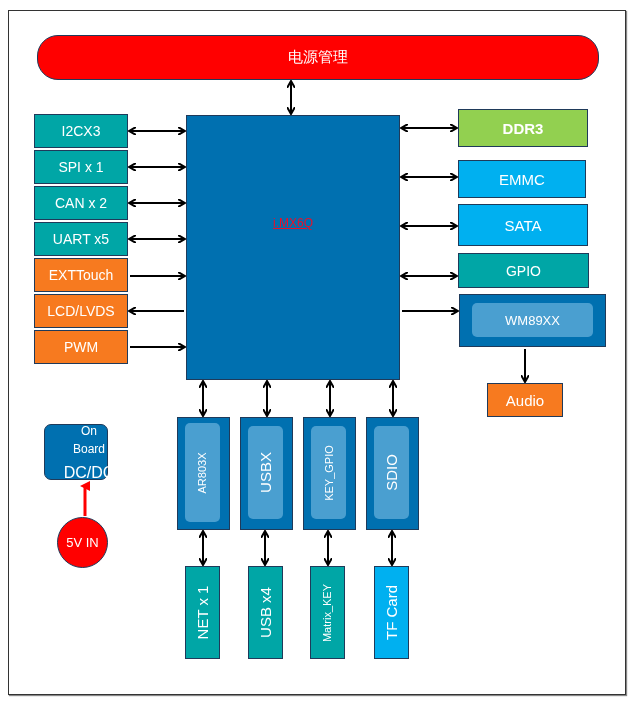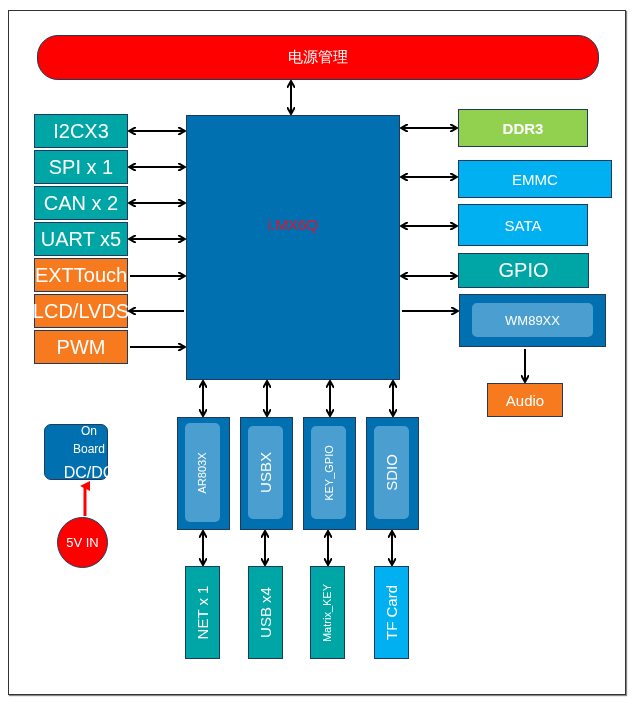--- a/index.html
+++ b/index.html
@@ -8,33 +8,33 @@
   .box{position:absolute;box-sizing:border-box;border:1.5px solid #1f3a5a;display:flex;align-items:center;justify-content:center;color:#fff;text-align:center;}
   .teal{background:#00a6a6;}
   .orange{background:#f77a1f;}
   .green{background:#92d050;font-weight:bold;}
   .sky{background:#00b0f0;}
   .blue{background:#0070b0;}
   .red{background:#ff0000;}
   .inner{position:absolute;background:#4a9fd0;border-radius:5px;display:flex;align-items:center;justify-content:center;color:#fff;}
   .vtext{transform:rotate(-90deg);white-space:nowrap;}
   svg.arrows{position:absolute;left:0;top:0;width:637px;height:703px;pointer-events:none;}
-  .lbl{font-size:20px;}
+  .lbl{font-size:14px;}
 </style>
 </head>
 <body>
 
 <div class="frame"></div>
 
 <div class="box red" style="left:37px;top:35px;width:562px;height:45px;border-radius:21px;">
   <span class="lbl" style="font-size:15px;">电源管理</span>
 </div>
 
 <div class="box blue" style="left:186px;top:115px;width:214px;height:265px;">
-  <span style="color:#e8102a;font-size:15px;position:absolute;top:100px;">i.MX6Q</span>
+  <span style="color:#e8102a;font-size:12px;position:absolute;top:100px;text-decoration:underline;">i.MX6Q</span>
 </div>
 
 <div class="box teal" style="left:34px;top:114px;width:94px;height:34px;">
     <span class="lbl">I2CX3</span>
   </div>
 <div class="box teal" style="left:34px;top:150px;width:94px;height:34px;">
     <span class="lbl">SPI x 1</span>
   </div>
 <div class="box teal" style="left:34px;top:186px;width:94px;height:34px;">
     <span class="lbl">CAN x 2</span>
@@ -48,21 +48,21 @@
 <div class="box orange" style="left:34px;top:294px;width:94px;height:34px;">
     <span class="lbl">LCD/LVDS</span>
   </div>
 <div class="box orange" style="left:34px;top:330px;width:94px;height:34px;">
     <span class="lbl">PWM</span>
   </div>
 
 <div class="box green" style="left:458px;top:109px;width:130px;height:38px;">
     <span class="lbl" style="font-size:15px;">DDR3</span>
   </div>
-<div class="box sky" style="left:458px;top:160px;width:154px;height:38px;">
+<div class="box sky" style="left:458px;top:160px;width:128px;height:38px;">
     <span class="lbl" style="font-size:15px;">EMMC</span>
   </div>
 <div class="box sky" style="left:458px;top:204px;width:130px;height:42px;">
     <span class="lbl" style="font-size:15px;">SATA</span>
   </div>
 <div class="box teal" style="left:458px;top:253px;width:131px;height:35px;">
     <span class="lbl">GPIO</span>
   </div>
 <div class="box blue" style="left:459px;top:294px;width:147px;height:53px;">
   <div class="inner" style="left:12px;top:8px;width:121px;height:34px;">

